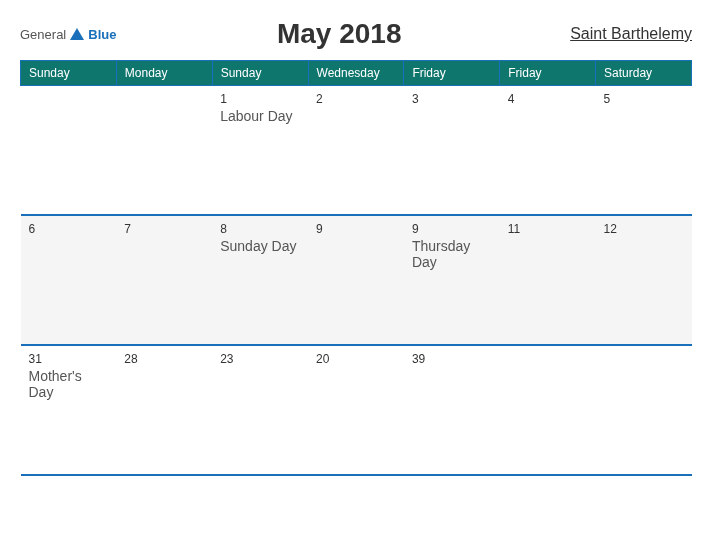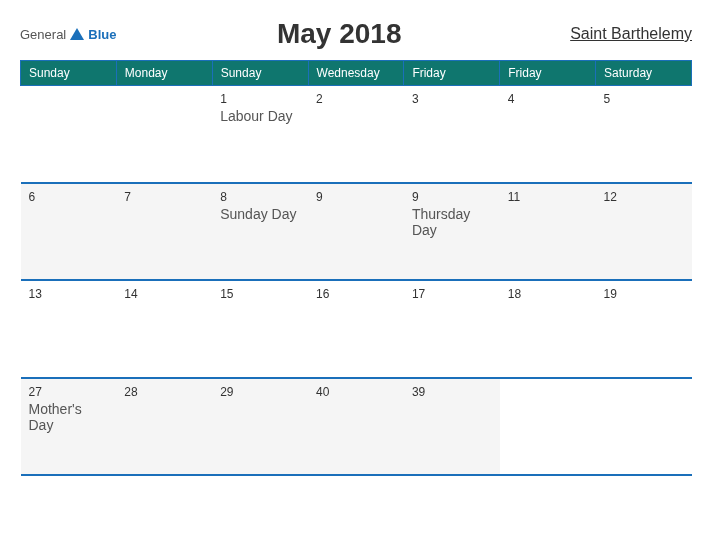--- a/index.html
+++ b/index.html
@@ -176,54 +176,31 @@
           </td>
           <td>
             <span class="day-number">11</span>
           </td>
           <td>
             <span class="day-number">12</span>
           </td>
         </tr>
         <tr>
           <td>
-            <span class="day-number">13</span>
-          </td>
-          <td>
-            <span class="day-number">14</span>
-          </td>
-          <td>
-            <span class="day-number">15</span>
-          </td>
-          <td>
-            <span class="day-number">16</span>
-          </td>
-          <td>
-            <span class="day-number">17</span>
-          </td>
-          <td>
-            <span class="day-number">18</span>
-          </td>
-          <td>
-            <span class="day-number">19</span>
-          </td>
-        </tr>
-        <tr>
-          <td>
-            <span class="day-number">27</span>
+            <span class="day-number">31</span>
             <span class="day-event">Mother's Day</span>
           </td>
           <td>
             <span class="day-number">28</span>
           </td>
           <td>
-            <span class="day-number">29</span>
-          </td>
-          <td>
-            <span class="day-number">40</span>
+            <span class="day-number">23</span>
+          </td>
+          <td>
+            <span class="day-number">20</span>
           </td>
           <td>
             <span class="day-number">39</span>
           </td>
           <td class="empty-cell"></td>
           <td class="empty-cell"></td>
         </tr>
       </tbody>
   </table>
 </div>

